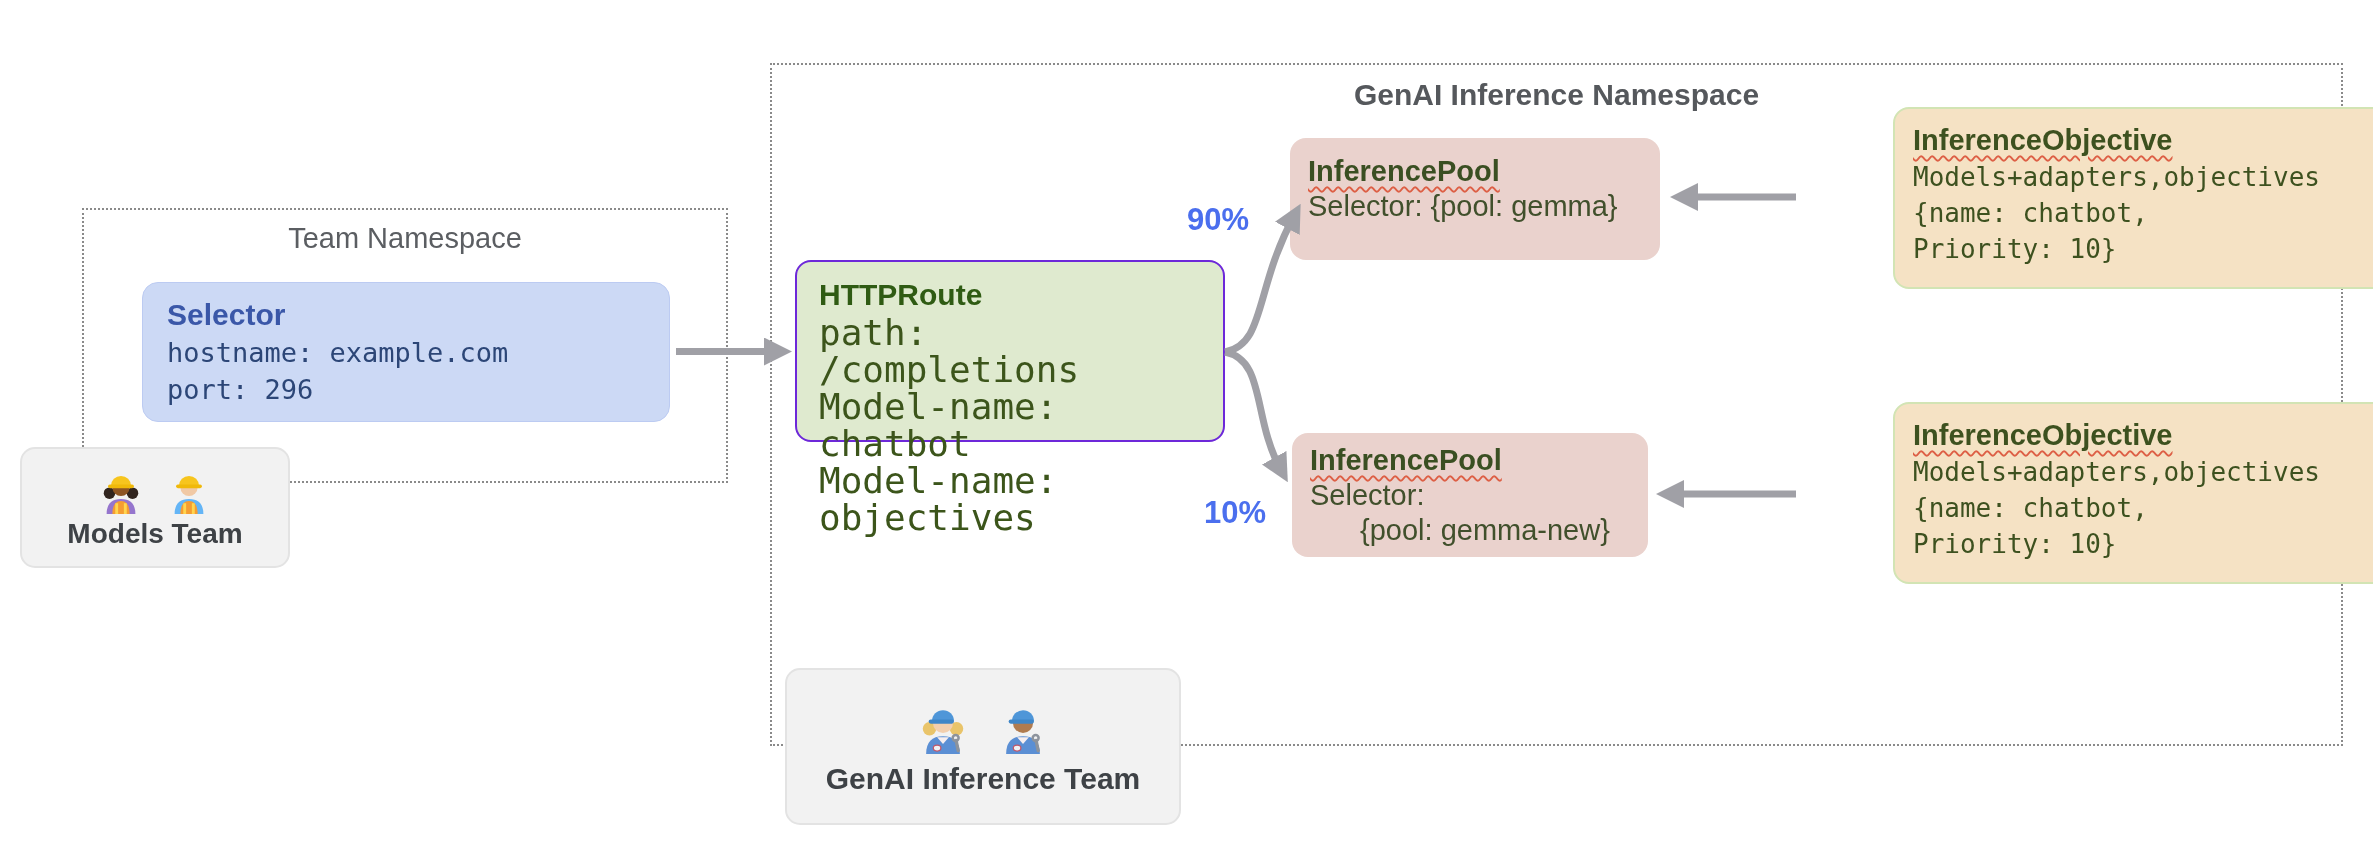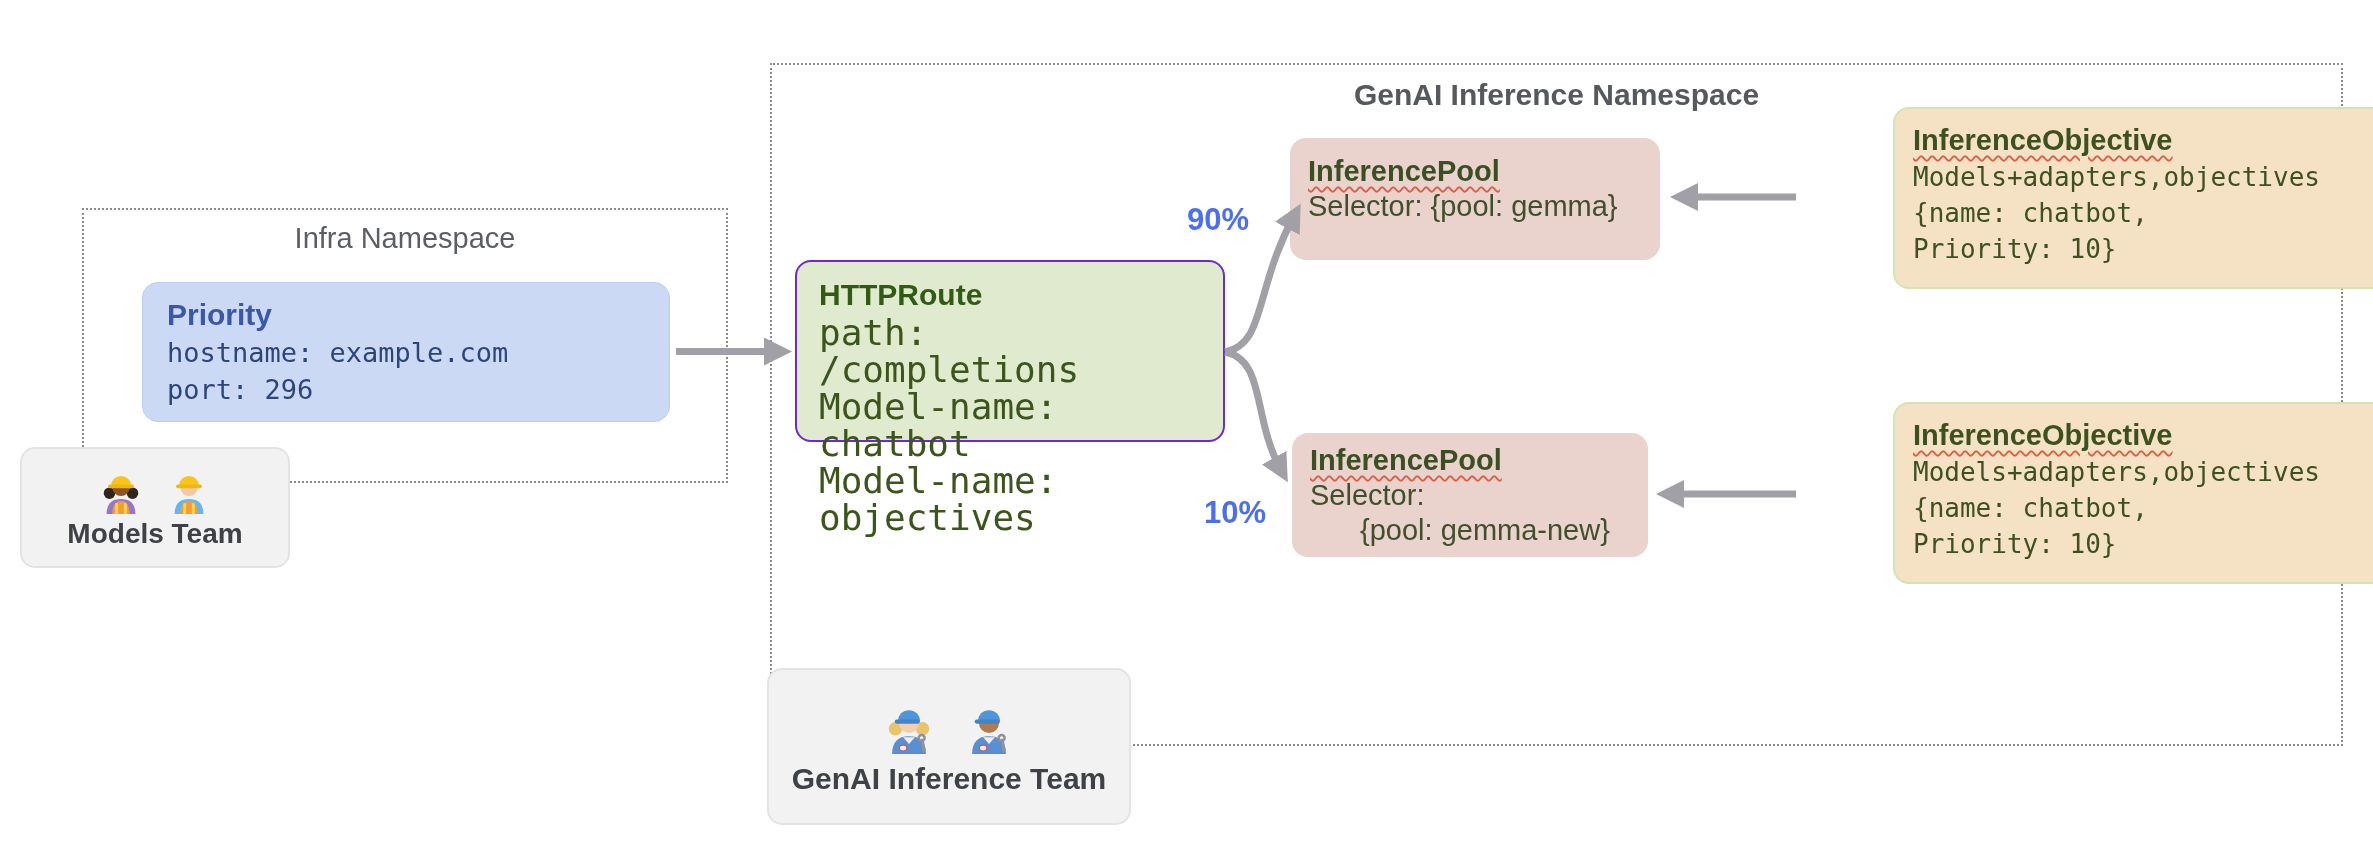--- a/index.html
+++ b/index.html
@@ -56,21 +56,21 @@
   .obj1{top:107px;}
   .obj2{top:402px;}
   .objective .title{font-size:29px;color:#3d511f;line-height:37px;}
   .objective .code span{font-size:26px;color:var(--objective_text,#3d511f);line-height:36px;}
   
   .team{
     position:absolute;background:#f2f2f2;border:2px solid #e3e3e3;border-radius:15px;
     box-sizing:border-box;display:flex;flex-direction:column;align-items:center;justify-content:center;
   }
   .team-infra{left:20px;top:447px;width:270px;height:121px;}
-  .team-genai{left:767px;top:668px;width:364px;height:157px;}
+  .team-genai{left:785px;top:668px;width:396px;height:157px;}
   .team .icons{display:flex;align-items:flex-end;}
   .team-infra .icons{gap:22px;height:48px;}
   .team-genai .icons{gap:26px;height:56px;}
   .team-infra .person{width:46px;height:46px;}
   .team-genai .person{width:54px;height:54px;}
   .team .label{font-weight:700;color:#3e4246;}
   .team-infra .label{font-size:28px;margin-top:4px;}
   .team-genai .label{font-size:30px;margin-top:8px;}
   
   .pct{
@@ -85,25 +85,25 @@
   .arrowhead{fill:var(--arrow_gray,#a0a0a6);}
 </style>
 </head>
 <body>
 
 <div class="canvas">
 
   <div class="ns" style="left:82px;top:208px;width:646px;height:275px;"></div>
   <div class="ns" style="left:770px;top:63px;width:1573px;height:683px;"></div>
 
-  <div class="ns-title infra" style="left:82px;width:646px;">Infra Namespace</div>
+  <div class="ns-title infra" style="left:82px;width:646px;">Team Namespace</div>
   <div class="ns-title genai" style="left:770px;width:1573px;">GenAI Inference Namespace</div>
 
   <div class="node gateway">
-    <span class="title">Priority</span>
+    <span class="title">Selector</span>
     <div class="code">
       <span>hostname: example.com</span>
       <span>port: 296</span>
     </div>
   </div>
 
   <div class="node httproute">
     <span class="title">HTTPRoute</span>
     <div class="code">
       <span>path: /completions</span>

